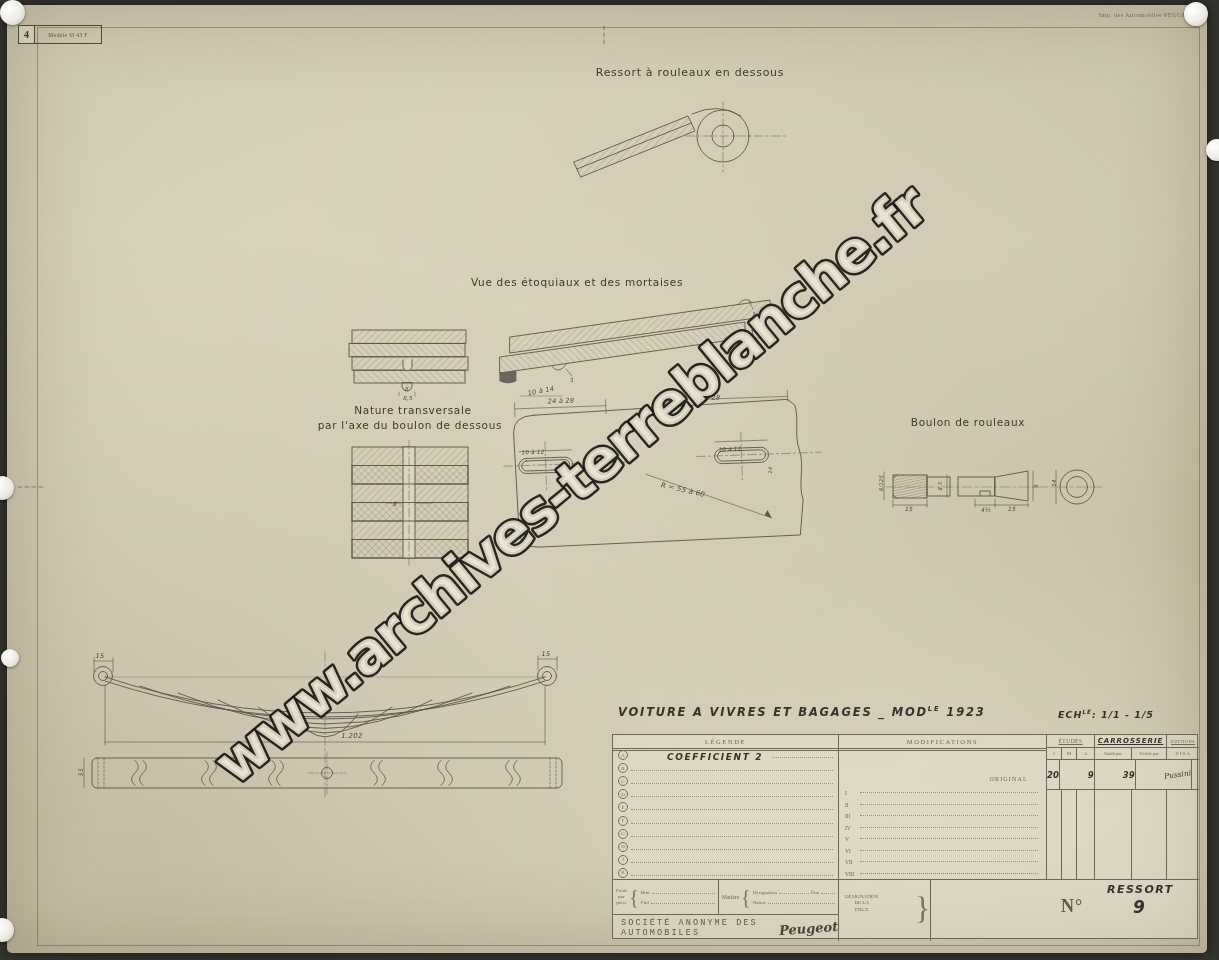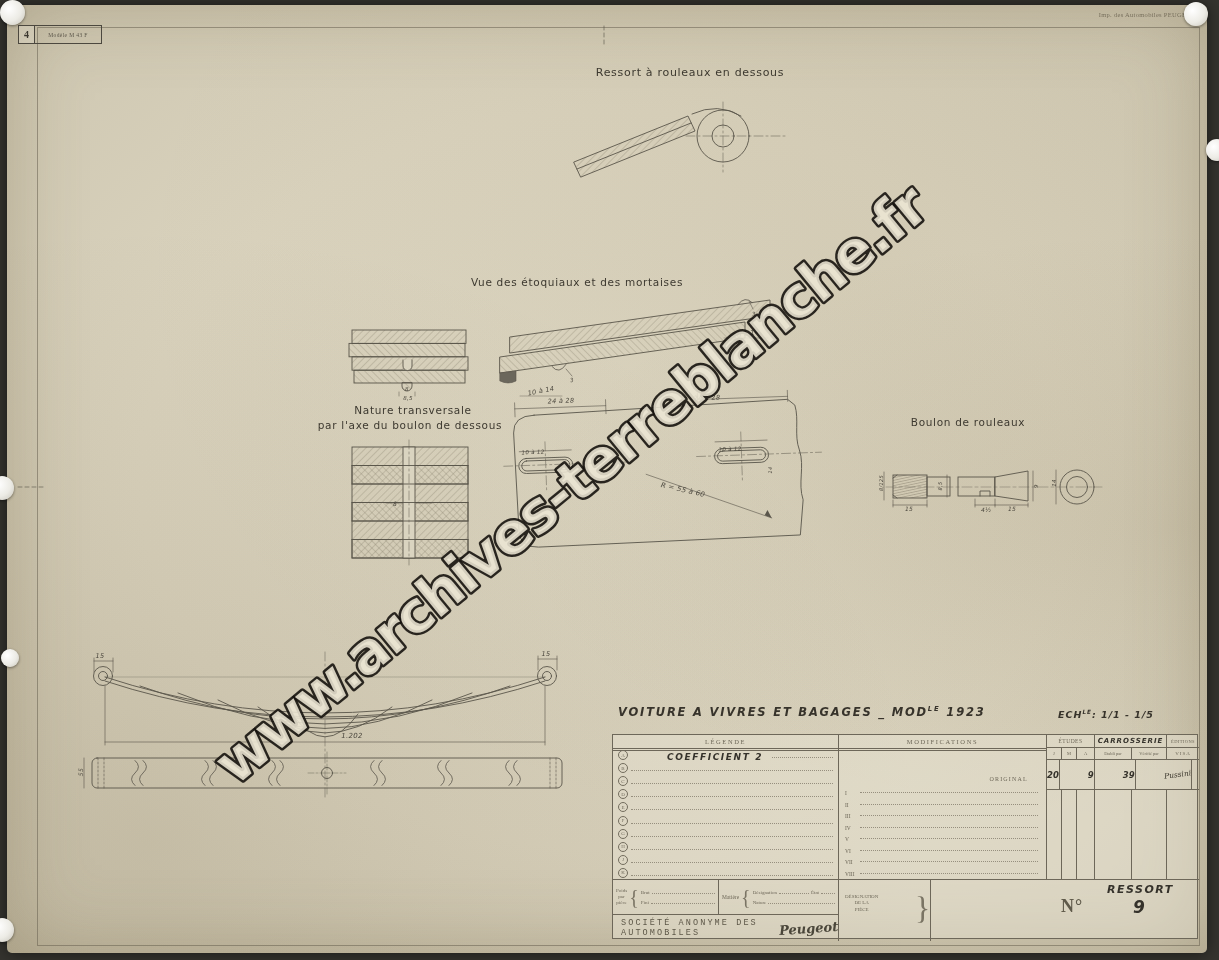--- a/index.html
+++ b/index.html
@@ -57,21 +57,21 @@
   .lg-val{font-size:9px;font-weight:600;letter-spacing:1.6px;padding:0 6px 0 36px;position:relative;top:1px;}
   .lg-val:empty{display:none;}
   .leader{flex:1;border-bottom:1px dotted #968f7e;margin-bottom:3px;height:1px;}
   .modif-body{position:absolute;left:0;top:13px;right:0;bottom:0;}
   .original-label{position:absolute;right:18px;top:28px;font-family:"Liberation Serif",serif;
     font-size:6px;letter-spacing:1.2px;color:var(--print);}
   .modif-rows{position:absolute;left:6px;right:8px;top:42px;bottom:2px;display:flex;flex-direction:column;justify-content:space-between;}
   .md-row{display:flex;align-items:flex-end;}
   .md-num{width:15px;font-family:"Liberation Serif",serif;font-size:5.5px;color:var(--print);}
   .rc-h1{height:13px;display:flex;border-bottom:1px solid var(--ln);box-sizing:border-box;}
-  .rc-h1>span{display:flex;align-items:center;justify-content:center;box-sizing:border-box;}
+  .rc-h1>span{display:flex;align-items:center;justify-content:center;box-sizing:border-box;text-decoration:underline;}
   .rc-etudes{width:48px;border-right:1px solid var(--ln);font-family:"Liberation Serif",serif;font-size:5.5px;letter-spacing:.5px;}
   .rc-carr{width:72px;border-right:1px solid var(--ln);font-size:7px;letter-spacing:1px;font-weight:600;}
   .rc-ed{flex:1;font-family:"Liberation Serif",serif;font-size:4.5px;letter-spacing:.4px;}
   .rc-h2{height:12px;display:flex;border-bottom:1px solid var(--ln);box-sizing:border-box;}
   .rc-h2>span{display:flex;align-items:center;justify-content:center;box-sizing:border-box;
     font-family:"Liberation Serif",serif;font-size:4.5px;color:var(--print);border-right:1px solid var(--ln);}
   .rc-h2 .w-j{width:15px}.rc-h2 .w-m{width:15px}.rc-h2 .w-a{width:18px}
   .rc-h2 .w-et{width:37px}.rc-h2 .w-ve{width:35px}
   .rc-h2 .w-vi{width:32px;border-right:none;font-size:5px;letter-spacing:1px;}
   .rc-row3{height:30px;display:flex;border-bottom:1px solid var(--ln);box-sizing:border-box;gap:28px;}

